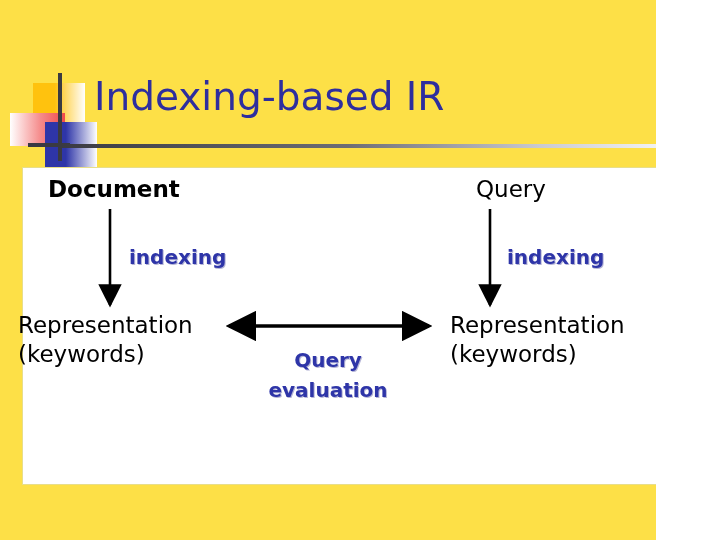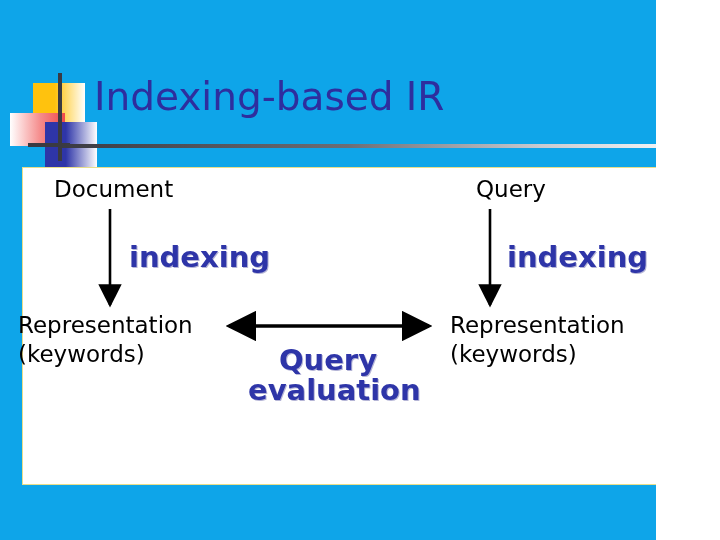--- a/index.html
+++ b/index.html
@@ -4,21 +4,21 @@
 <style>
   html, body {
     margin: 0;
     padding: 0;
     background: #ffffff;
   }
   #slide {
     position: relative;
     width: 656px;
     height: 540px;
-    background: #0ea5e9;
+    background: #fde047;
     overflow: hidden;
     font-family: "DejaVu Sans", sans-serif;
   }
 
   
   #deco { position: absolute; left: 0; top: 0; width: 200px; height: 175px; }
   .deco-yellow {
     position: absolute;
     left: 33px; top: 83px;
     width: 52px; height: 45px;
@@ -81,37 +81,37 @@
     position: absolute;
     color: #000000;
     font-size: 23px;
     line-height: 29px;
     white-space: pre-line;
     font-family: "DejaVu Sans", sans-serif;
   }
   .bold-blue {
     position: absolute;
     color: #2E35A8;
-    font-size: 29px;
+    font-size: 20px;
     font-weight: bold;
     line-height: 28px;
     white-space: pre-line;
     text-shadow: 1px 1px 0 rgba(120,120,180,0.55);
     font-family: "DejaVu Sans", sans-serif;
   }
   .navy {
     position: absolute;
     color: #2B2B78;
     font-size: 21px;
     line-height: 27px;
     white-space: nowrap;
     font-family: "DejaVu Sans", sans-serif;
   }
 
-  #lbl-document { left: 54px;  top: 175px; }
+  #lbl-document { left: 48px;  top: 175px; font-weight: bold; }
   #lbl-query    { left: 476px; top: 175px; }
 
   #idx-left  { left: 129px; top: 243px; }
   #idx-right { left: 507px; top: 243px; }
 
   #query-analysis { left: 505px; top: 283px; }
 
   #rep-left  { left: 18px;  top: 311px; }
   #rep-right { left: 450px; top: 311px; }
 

